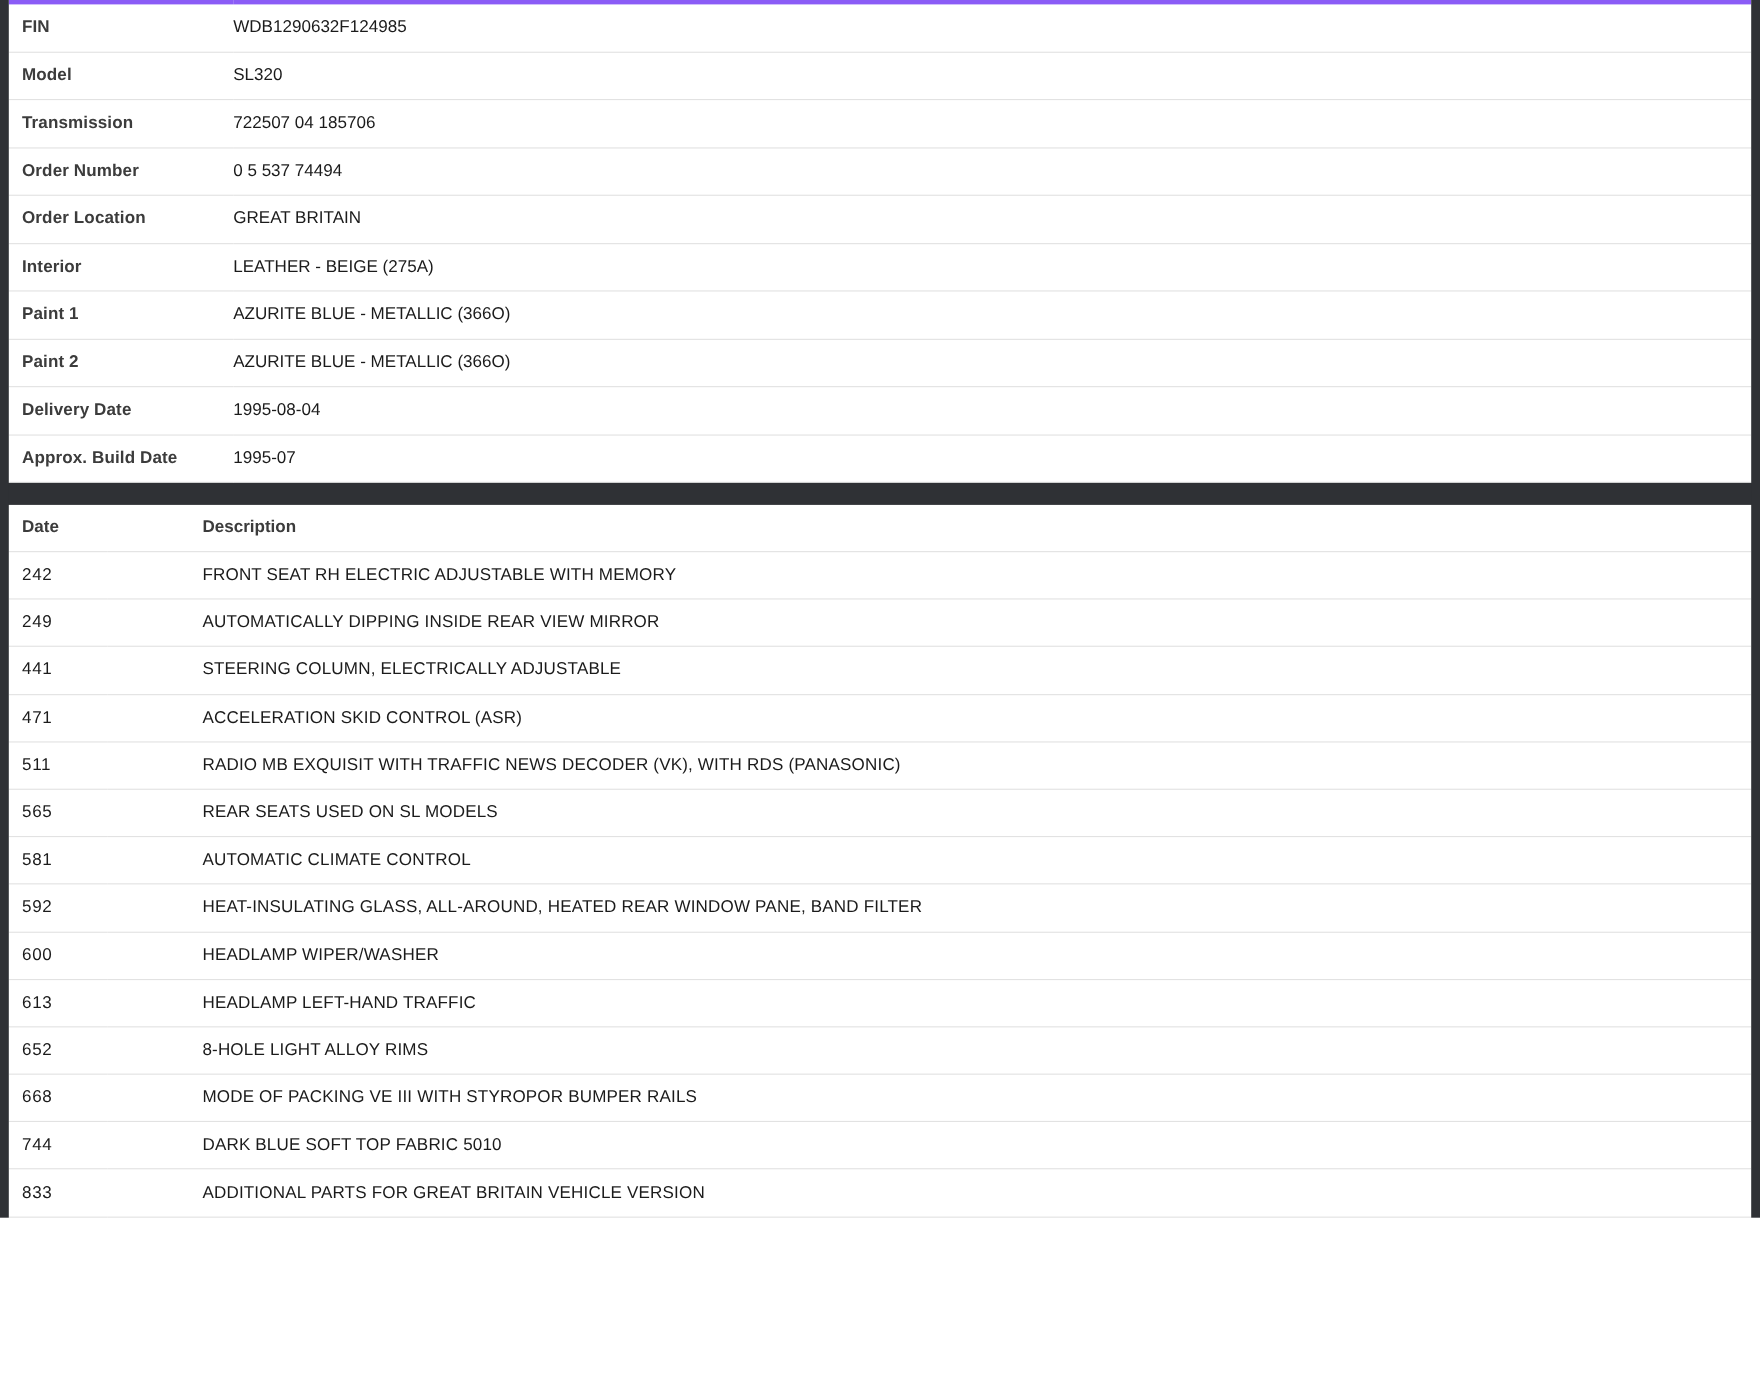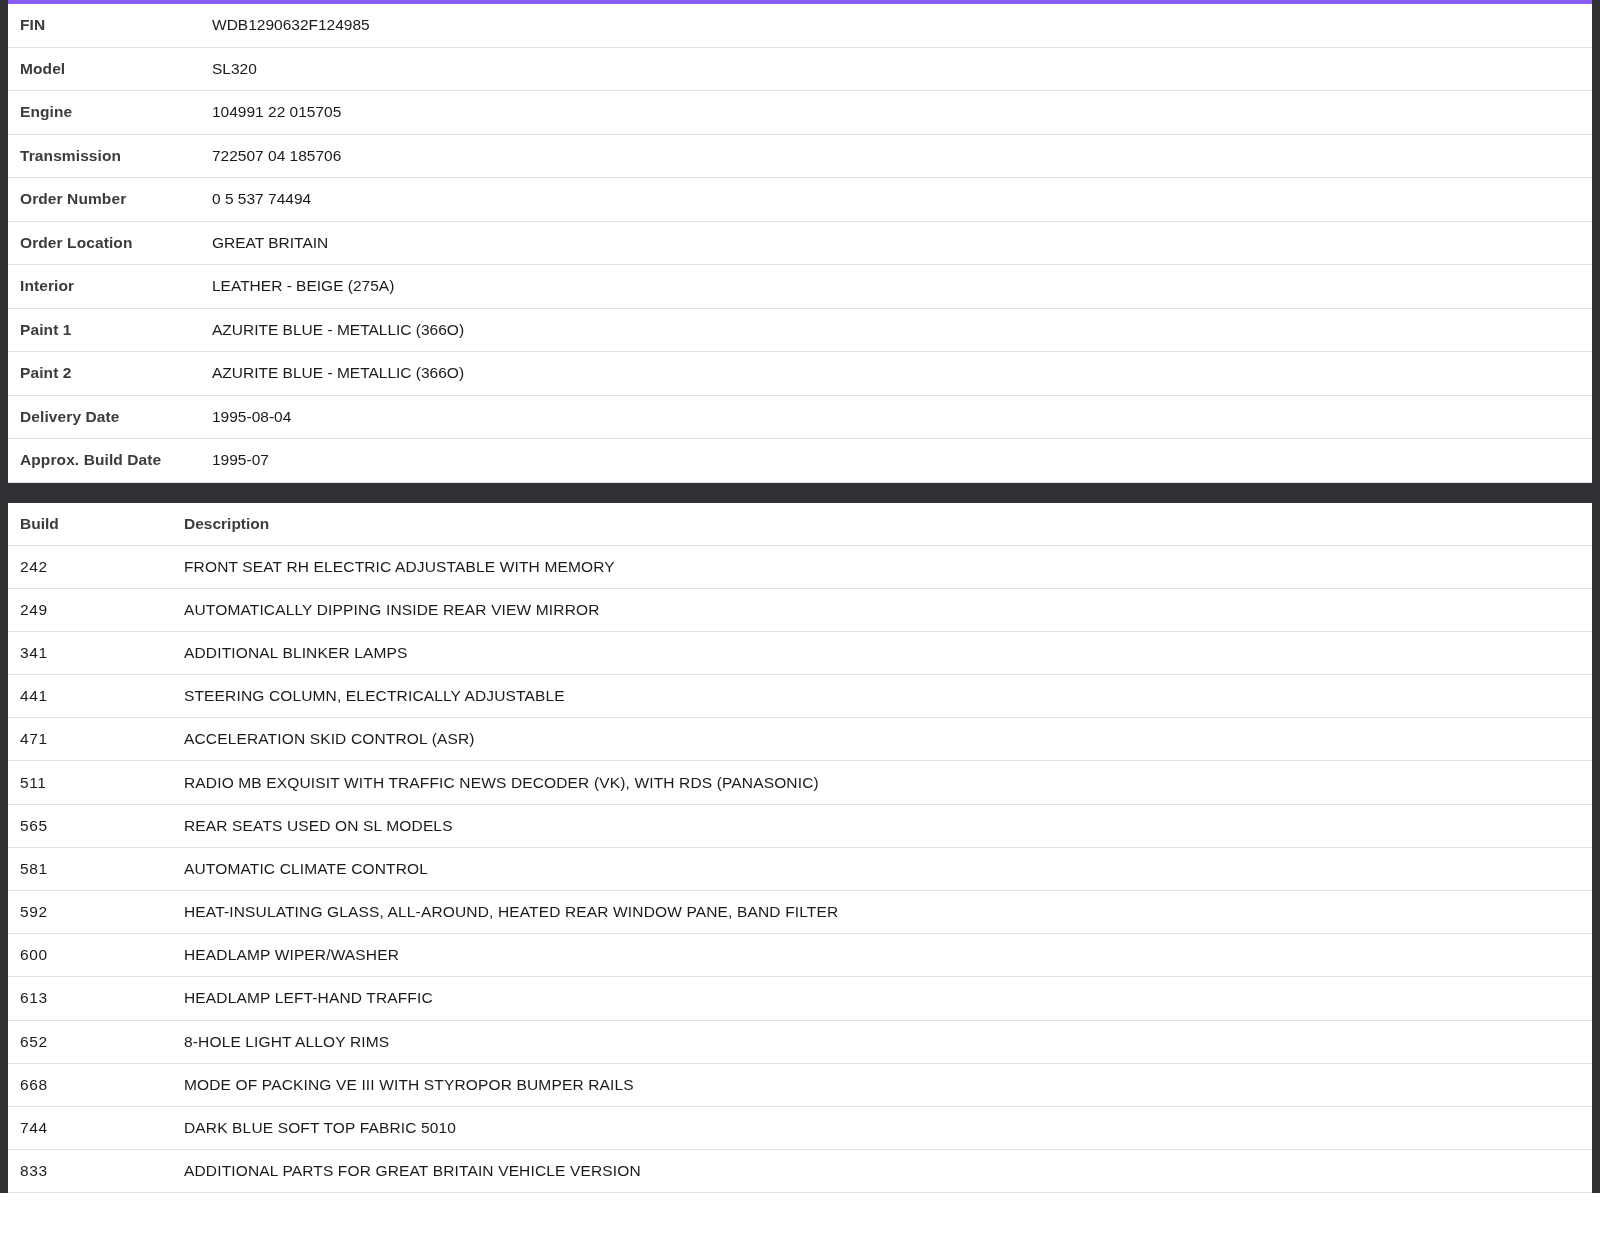--- a/index.html
+++ b/index.html
@@ -133,24 +133,20 @@
       <tbody id="spec-body">
           <tr>
             <th>FIN</th>
             <td>WDB1290632F124985</td>
           </tr>
           <tr>
             <th>Model</th>
             <td>SL320</td>
           </tr>
           <tr>
-            <th>Engine</th>
-            <td>104991 22 015705</td>
-          </tr>
-          <tr>
             <th>Transmission</th>
             <td>722507 04 185706</td>
           </tr>
           <tr>
             <th>Order Number</th>
             <td>0 5 537 74494</td>
           </tr>
           <tr>
             <th>Order Location</th>
             <td>GREAT BRITAIN</td>
@@ -176,38 +172,34 @@
             <td>1995-07</td>
           </tr>
         </tbody>
     </table>
 
     <div class="band"></div>
 
     <table class="codes">
       <thead>
         <tr>
-          <th class="col-code">Build</th>
+          <th class="col-code">Date</th>
           <th class="col-desc">Description</th>
         </tr>
       </thead>
       <tbody id="codes-body">
           <tr>
             <td class="c-code">242</td>
             <td class="c-desc">FRONT SEAT RH ELECTRIC ADJUSTABLE WITH MEMORY</td>
           </tr>
           <tr>
             <td class="c-code">249</td>
             <td class="c-desc">AUTOMATICALLY DIPPING INSIDE REAR VIEW MIRROR</td>
           </tr>
           <tr>
-            <td class="c-code">341</td>
-            <td class="c-desc">ADDITIONAL BLINKER LAMPS</td>
-          </tr>
-          <tr>
             <td class="c-code">441</td>
             <td class="c-desc">STEERING COLUMN, ELECTRICALLY ADJUSTABLE</td>
           </tr>
           <tr>
             <td class="c-code">471</td>
             <td class="c-desc">ACCELERATION SKID CONTROL (ASR)</td>
           </tr>
           <tr>
             <td class="c-code">511</td>
             <td class="c-desc">RADIO MB EXQUISIT WITH TRAFFIC NEWS DECODER (VK), WITH RDS (PANASONIC)</td>

